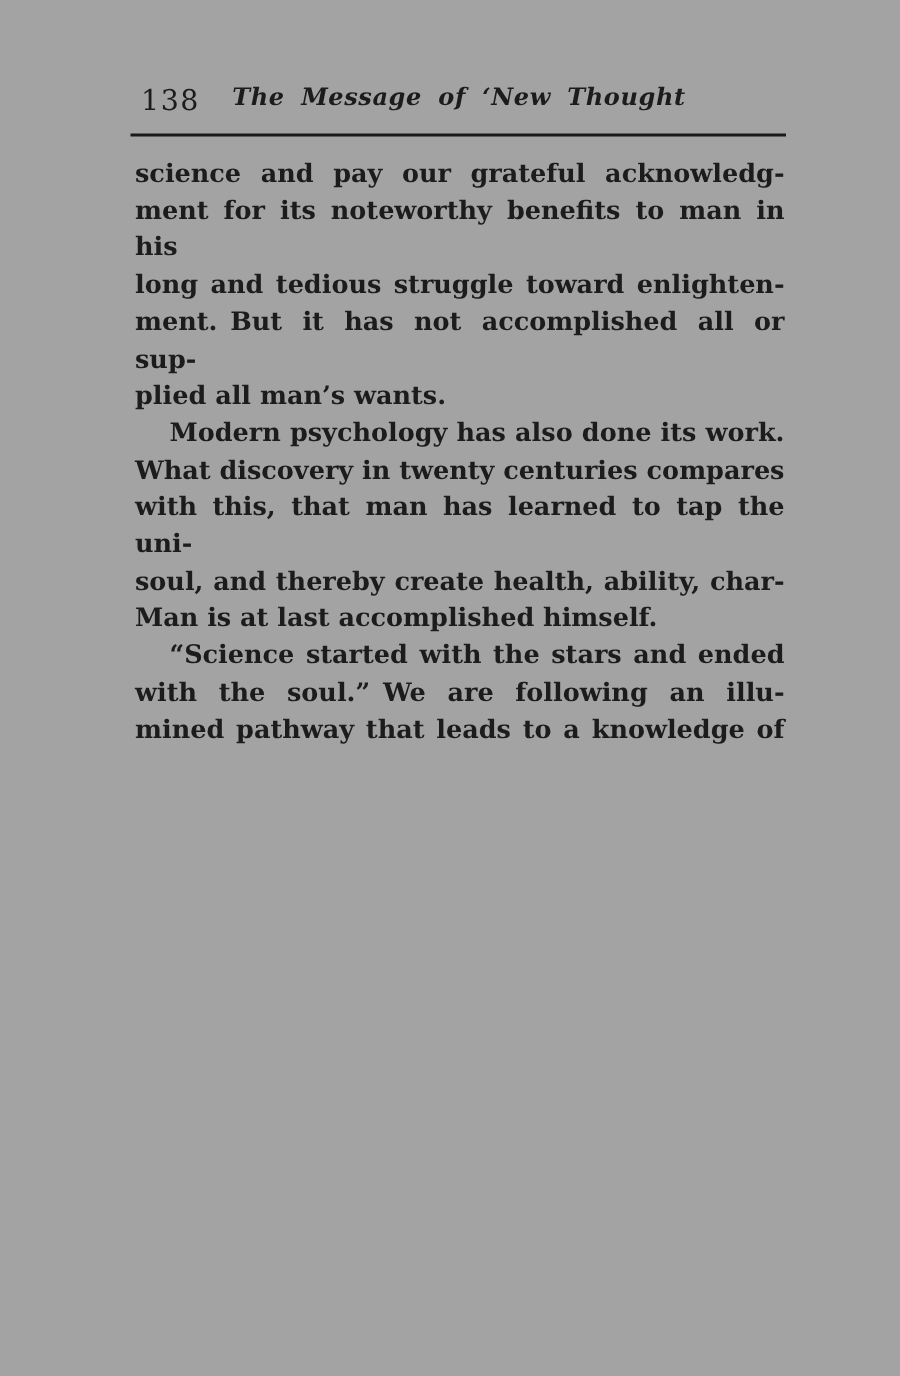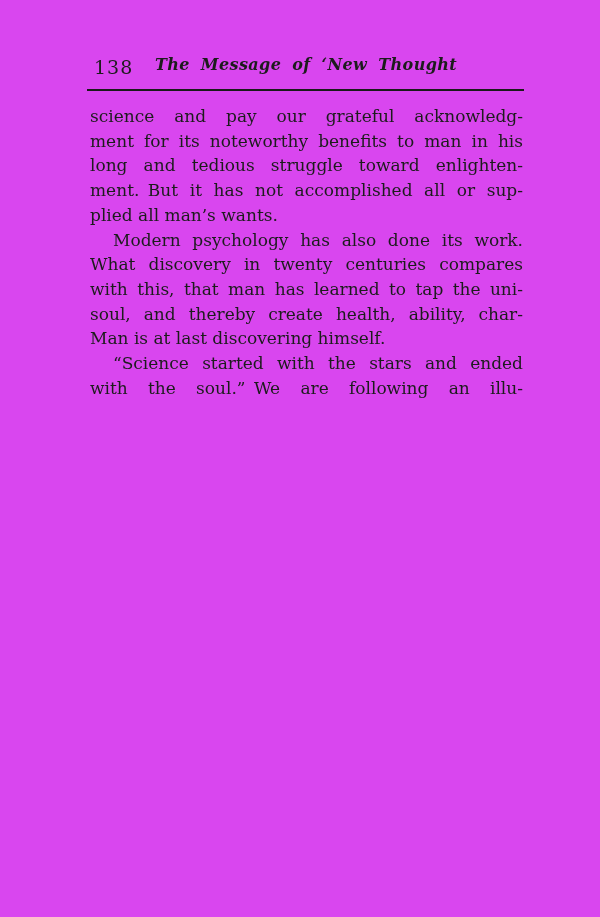--- a/index.html
+++ b/index.html
@@ -11,21 +11,21 @@
     width: 600px;
     height: 917px;
     position: relative;
     font-family: "DejaVu Serif", "Liberation Serif", serif;
     color: #1c1c1c;
     overflow: hidden;
   }
   .page {
     position: absolute;
     inset: 0;
-    background: #d946ef;
+    background: #a3a3a3;
   }
   .page-header {
     position: absolute;
     top: 54px;
     left: 88px;
     width: 436px;
     height: 28px;
     text-align: center;
   }
   .page-number {
@@ -51,20 +51,21 @@
     left: 87px;
     width: 437px;
     height: 2px;
     background: #1a1a1a;
   }
   .body-text {
     position: absolute;
     top: 104px;
     left: 90px;
     width: 433px;
+    font-weight: bold;
   }
   .line {
     margin: 0;
     font-size: 17px;
     line-height: 24.7px;
     text-align: justify;
     text-align-last: justify;
     white-space: normal;
   }
   .line.left {
@@ -95,23 +96,24 @@
       <p class="line">long and tedious struggle toward enlighten-</p>
       <p class="line">ment. But it has not accomplished all or sup-</p>
       <p class="line left">plied all man’s wants.</p>
     </div>
 
     <div>
       <p class="line indent">Modern psychology has also done its work.</p>
       <p class="line">What discovery in twenty centuries compares</p>
       <p class="line">with this, that man has learned to tap the uni-</p>
       <p class="line">soul, and thereby create health, ability, char-</p>
-      <p class="line left">Man is at last discovering himself.</p>
+      <p class="line left">Man is at last accomplished himself.</p>
     </div>
 
     <div>
       <p class="line indent">“Science started with the stars and ended</p>
       <p class="line">with the soul.” We are following an illu-</p>
+      <p class="line">mined pathway that leads to a knowledge of</p>
     </div>
 
   </main>
 
 </div>
 
 </body></html>

